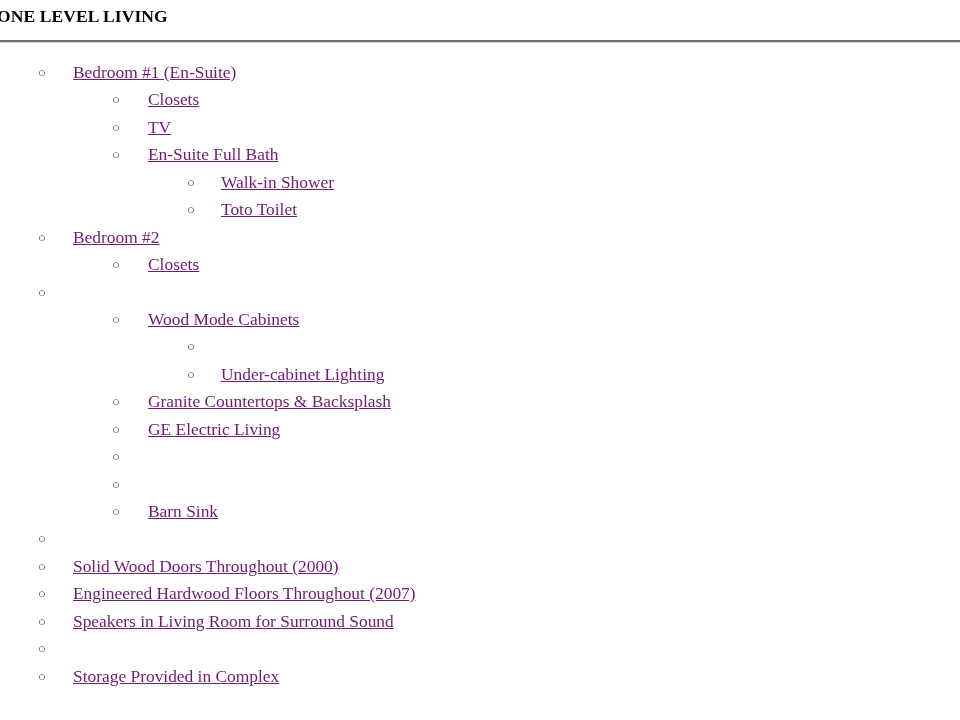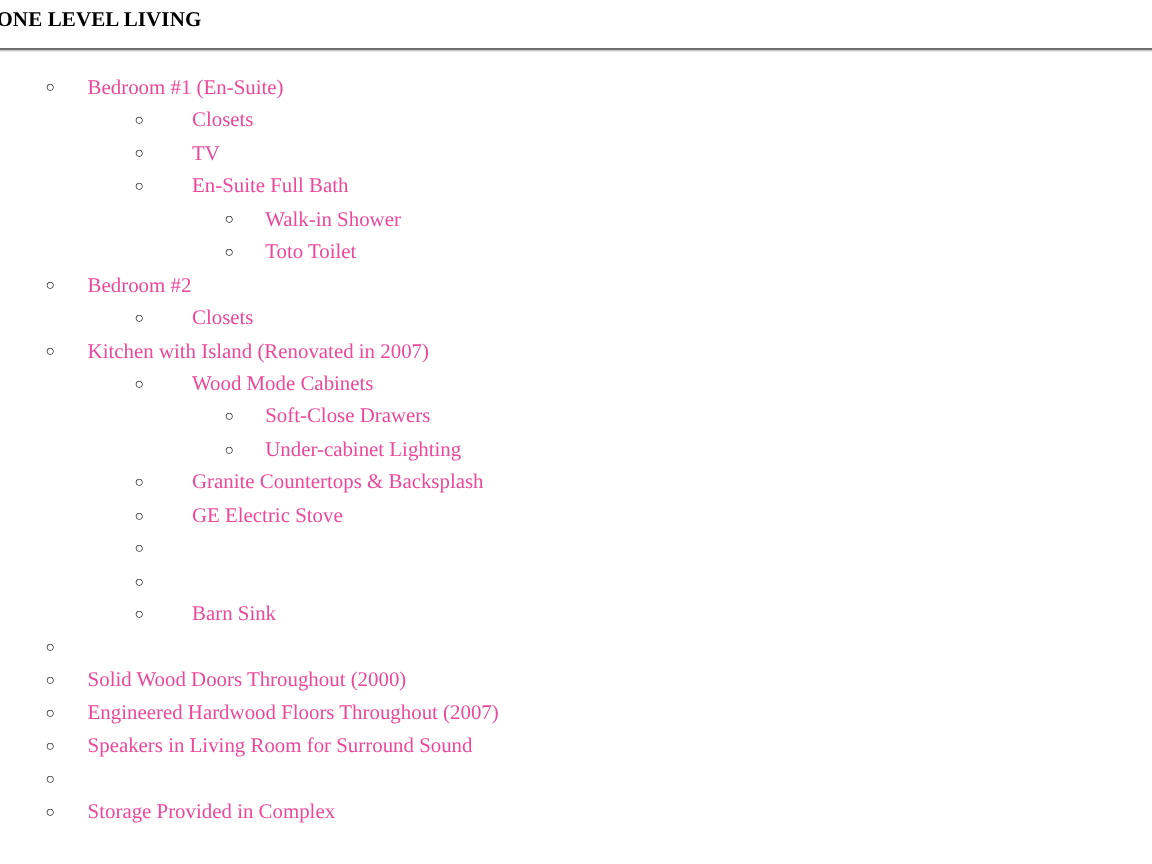--- a/index.html
+++ b/index.html
@@ -88,30 +88,31 @@
     line-height: 27.45px;
     color: #141414;
   }
 
   .label {
     position: absolute;
     top: 0;
     font-family: "Liberation Serif", "DejaVu Serif", serif;
     font-size: 17.4px;
     line-height: 27.45px;
-    color: #ec4899;
+    color: #701a75;
     white-space: nowrap;
+    text-decoration: underline;
   }
 
   
   .lvl1 > .bullet { left: 38px; }
   .lvl1 > .label  { left: 73px; }
 
   .lvl2 > .bullet { left: 112px; }
-  .lvl2 > .label  { left: 160px; text-align: center; }
+  .lvl2 > .label  { left: 148px; text-align: center; }
 
   .lvl3 > .bullet { left: 187px; }
   .lvl3 > .label  { left: 221px; }
 </style>
 </head>
 <body>
 
 <div class="page">
 
   <div class="doc-title">ONE LEVEL LIVING</div>
@@ -149,41 +150,39 @@
       <div class="row lvl1">
         <span class="bullet">○</span>
         <span class="label">Bedroom #2</span>
       </div>
       <div class="row lvl2">
         <span class="bullet">○</span>
         <span class="label">Closets</span>
       </div>
       <div class="row lvl1">
         <span class="bullet">○</span>
-        <span class="label">Kitchen with Island (Renovated in 2007)</span>
       </div>
       <div class="row lvl2">
         <span class="bullet">○</span>
         <span class="label">Wood Mode Cabinets</span>
       </div>
       <div class="row lvl3">
         <span class="bullet">○</span>
-        <span class="label">Soft-Close Drawers</span>
       </div>
       <div class="row lvl3">
         <span class="bullet">○</span>
         <span class="label">Under-cabinet Lighting</span>
       </div>
       <div class="row lvl2">
         <span class="bullet">○</span>
         <span class="label">Granite Countertops &amp; Backsplash</span>
       </div>
       <div class="row lvl2">
         <span class="bullet">○</span>
-        <span class="label">GE Electric Stove</span>
+        <span class="label">GE Electric Living</span>
       </div>
       <div class="row lvl2">
         <span class="bullet">○</span>
       </div>
       <div class="row lvl2">
         <span class="bullet">○</span>
       </div>
       <div class="row lvl2">
         <span class="bullet">○</span>
         <span class="label">Barn Sink</span>

